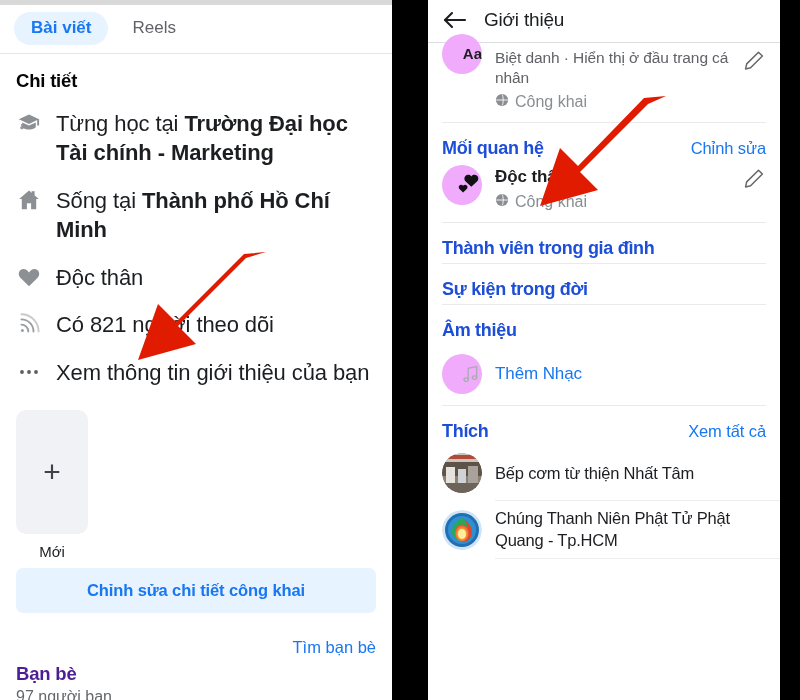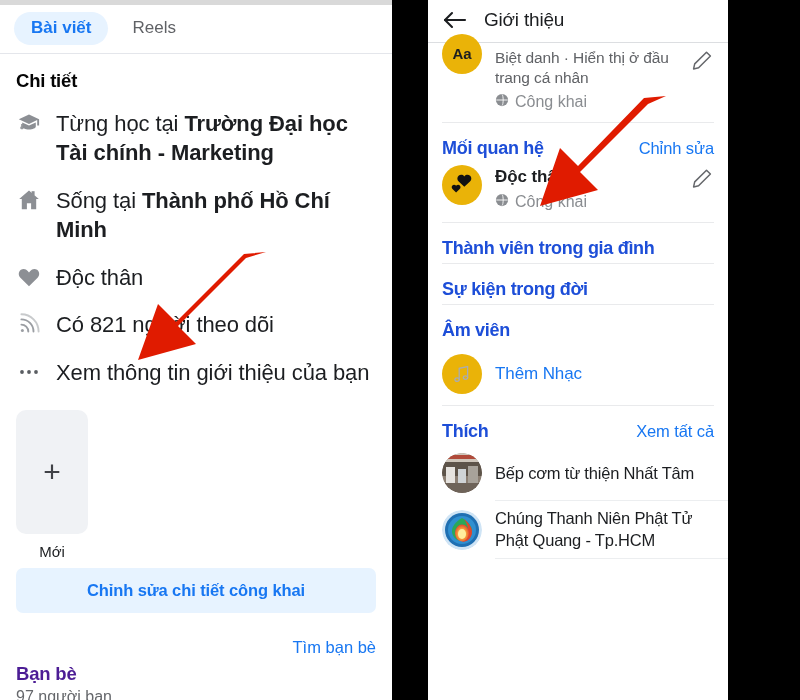--- a/index.html
+++ b/index.html
@@ -155,21 +155,21 @@
   
   .divider {
     width: 36px;
     height: 700px;
     background: #000000;
     flex: none;
   }
 
   
   .right-panel {
-    width: 300px;
+    width: 352px;
     height: 700px;
     background: #ffffff;
     position: relative;
     overflow: hidden;
     flex: none;
   }
   .rp-header {
     display: flex;
     align-items: center;
     gap: 16px;
@@ -186,24 +186,24 @@
   .clipped-row {
     display: flex;
     align-items: flex-start;
     gap: 13px;
     padding: 4px 14px 11px 14px;
     position: relative;
   }
   .avatar-circle {
     width: 40px; min-width: 40px; height: 40px;
     border-radius: 50%;
-    background: #eab308;
-    display: flex;
-    align-items: center;
-    justify-content: center;
+    background: #f0abfc;
+    display: flex;
+    align-items: center;
+    justify-content: flex-end;
     overflow: hidden;
   }
   .avatar-circle.clip-top { margin-top: -13px; height: 40px; }
   .aa-text { font-size: 15px; font-weight: bold; color: #1c1e21; line-height: 1; padding-bottom: 2px;}
   .row-main { flex: 1; padding-top: 1px; }
   .row-primary {
     font-size: 15.5px;
     color: #606266;
     line-height: 1.3;
     letter-spacing: -0.1px;
@@ -443,21 +443,21 @@
 
     <div class="hr"></div>
 
     <div class="rp-section-head">
       <span class="rp-section-title">Sự kiện trong đời</span>
     </div>
 
     <div class="hr"></div>
 
     <div class="rp-section-head">
-      <span class="rp-section-title">Âm viên</span>
+      <span class="rp-section-title">Âm thiệu</span>
     </div>
     <div class="rp-item-row">
       <span class="avatar-circle">
         <svg width="22" height="22" viewBox="0 0 22 22" fill="none" stroke="#a9acb1" stroke-width="1.3" stroke-linecap="round">
           <path d="M8.2 16.3V5.3l8.4-1.8v10.9"></path>
           <ellipse cx="6.1" cy="16.6" rx="2.2" ry="1.8"></ellipse>
           <ellipse cx="14.5" cy="14.6" rx="2.2" ry="1.8"></ellipse>
         </svg>
       </span>
       <span class="blue-link">Thêm Nhạc</span>

